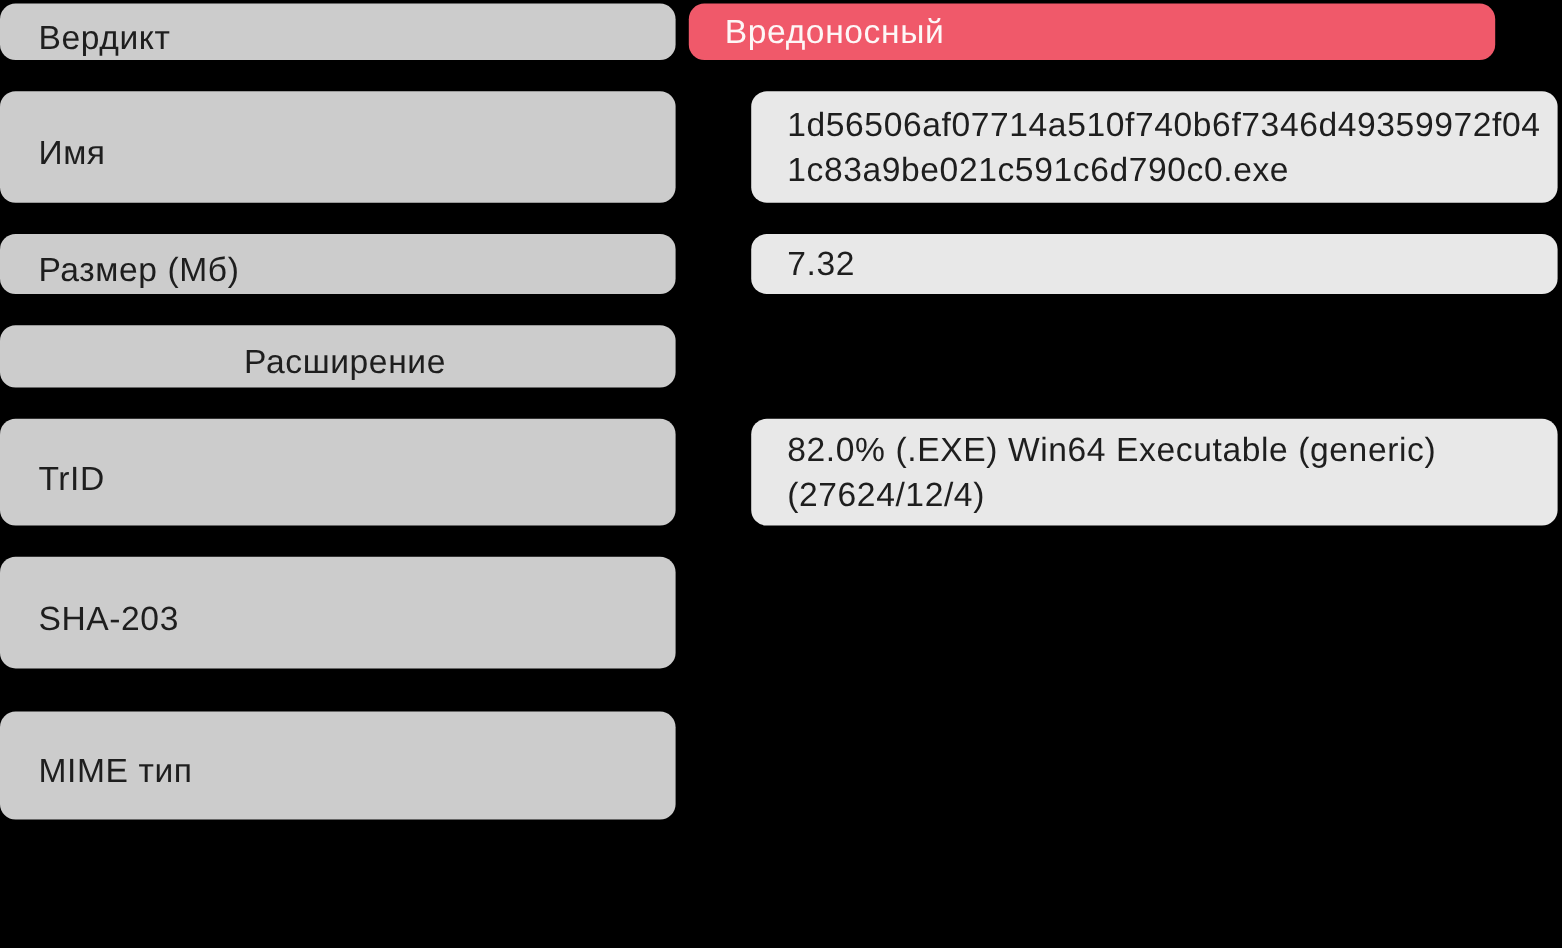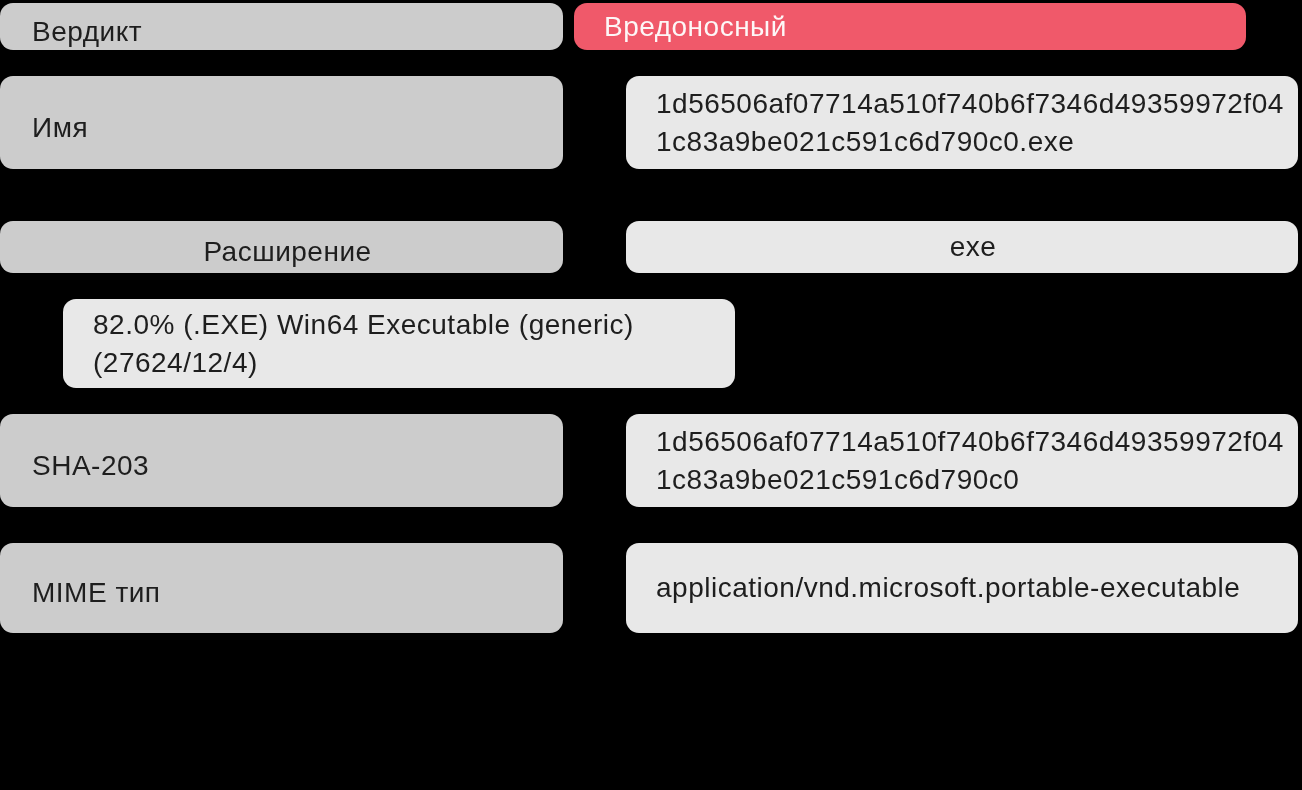--- a/index.html
+++ b/index.html
@@ -81,48 +81,48 @@
   <div class="row break-all h93">
     <div class="label-box">
       <span>Имя</span>
     </div>
     <div class="value-box">
       <span>1d56506af07714a510f740b6f7346d49359972f041c83a9be021c591c6d790c0.exe</span>
     </div>
   </div>
 
   <div class="row h50">
+    <div class="label-box">
+      <span>Размер (Мб)</span>
+    </div>
+    <div class="value-box">
+      <span>7.32</span>
+    </div>
   </div>
 
   <div class="row h52">
     <div class="label-box">
       <span>Расширение</span>
     </div>
-    <div class="value-box">
-      <span>exe</span>
-    </div>
   </div>
 
   <div class="row h89">
+    <div class="label-box">
+      <span>TrID</span>
+    </div>
     <div class="value-box">
       <span>82.0% (.EXE) Win64 Executable (generic) (27624/12/4)</span>
     </div>
   </div>
 
   <div class="row break-all h93">
     <div class="label-box">
       <span>SHA-203</span>
     </div>
-    <div class="value-box">
-      <span>1d56506af07714a510f740b6f7346d49359972f041c83a9be021c591c6d790c0</span>
-    </div>
   </div>
 
   <div class="row gap24 h90">
     <div class="label-box">
       <span>MIME тип</span>
     </div>
-    <div class="value-box">
-      <span>application/vnd.microsoft.portable-executable</span>
-    </div>
   </div>
 
 </div>
 
 </body></html>

